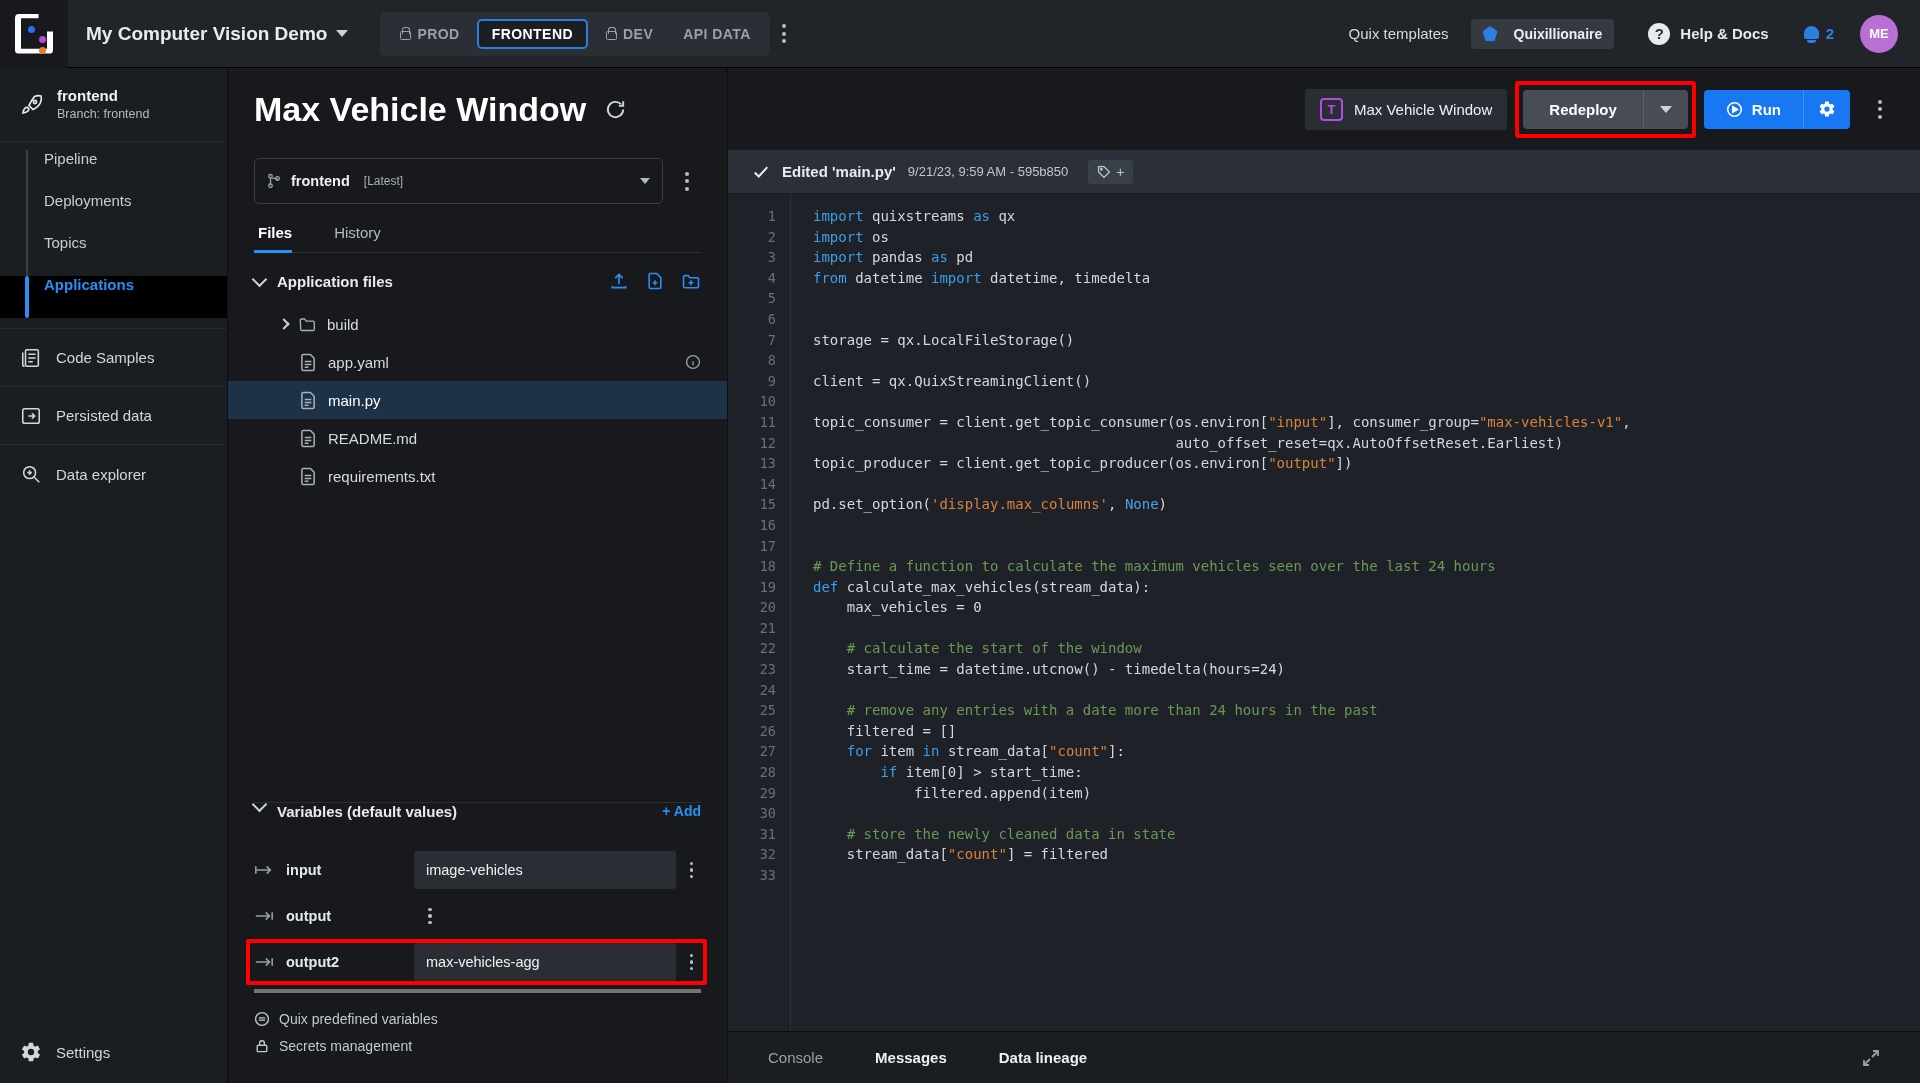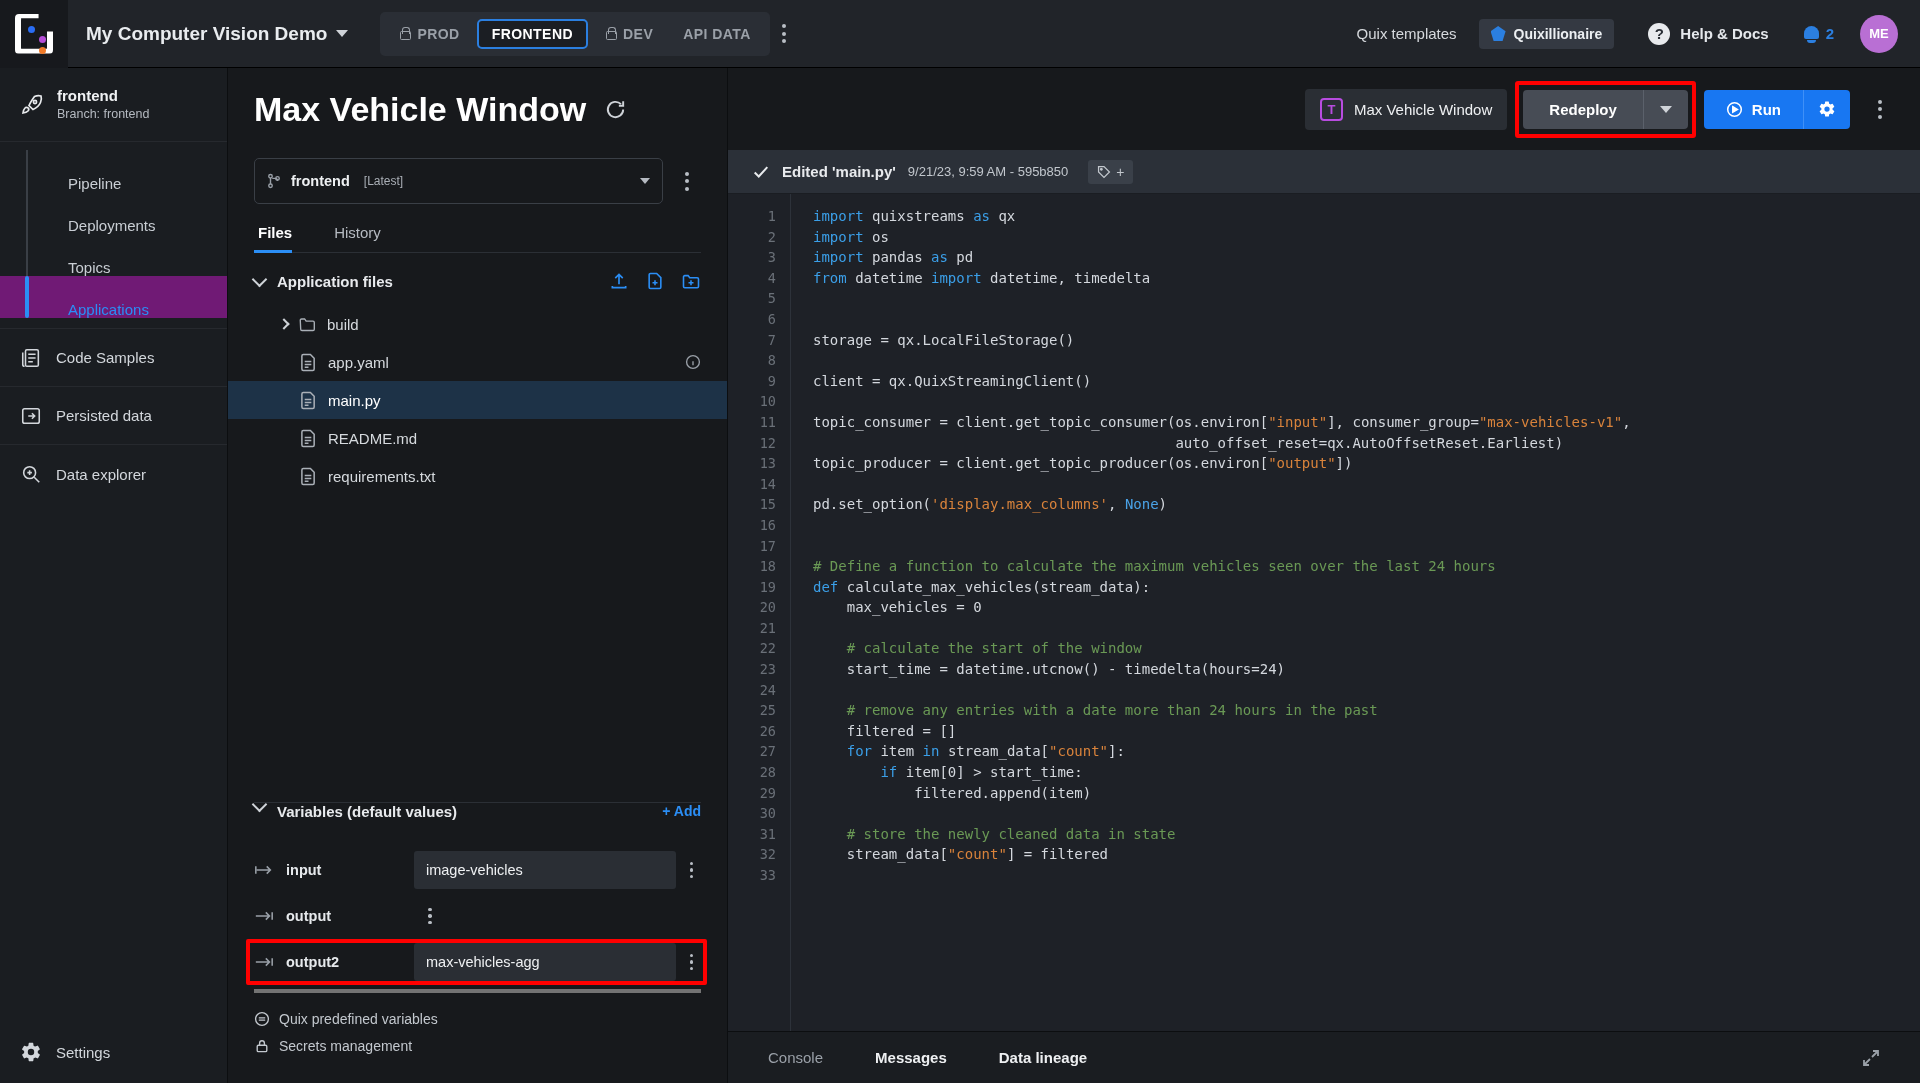--- a/index.html
+++ b/index.html
@@ -71,21 +71,21 @@
   .kebab {
     display:flex; flex-direction: column; gap: 3.5px; align-items:center;
     padding: 8px 12px; cursor: pointer;
   }
   .kebab i { width: 4px; height: 4px; border-radius: 50%; background: #b9bec5; display:block; }
 
   .spacer { flex: 1; }
 
   .tb-link { font-size: 15px; color: #d6d9dd; cursor: pointer; white-space: nowrap; }
   .quixillionaire {
-    display: flex; align-items: center; gap: 8px;
+    display: flex; align-items: center; gap: 16px;
     background: #343942; border-radius: 4px; padding: 7px 12px;
     font-size: 14px; font-weight: 700; color: #eceff2; cursor: pointer;
     margin-left: 22px; white-space: nowrap;
   }
   .qx-gem {
     width: 15px; height: 15px; background: #2b7fe0;
     clip-path: polygon(50% 0%, 100% 35%, 80% 100%, 20% 100%, 0% 35%);
   }
   .help-link {
     display:flex; align-items:center; gap: 10px; margin-left: 34px;
@@ -128,24 +128,24 @@
   }
   .rocket { width: 24px; height: 24px; color:#e8eaed; flex: none; }
   .ln-head-txt { line-height: 1.35; }
   .ln-head-t1 { font-size: 15px; font-weight: 700; color: #f0f2f4; }
   .ln-head-t2 { font-size: 12.5px; color: #b5bac1; }
   .ln-sub { padding: 8px 0 10px 0; border-bottom: 1px solid #26292e; position: relative; }
   .ln-sub::before {
     content:''; position:absolute; left: 26px; top: 8px; bottom: 10px; width: 2px; background:#3a3f46;
   }
   .ln-item {
-    display:flex; align-items:flex-end; height: 42px; padding-left: 68px;
+    display:flex; align-items:flex-start; height: 42px; padding-left: 44px;
     font-size: 15px; color: #c9ced4; cursor: pointer; position: relative;
   }
-  .ln-item.active { background: #701a75; color: #2b8ef5; font-weight: 400; }
+  .ln-item.active { background: #000000; color: #2b8ef5; font-weight: 700; }
   .ln-item.active::before {
     content:''; position:absolute; left: 25px; top: 0; bottom: 0; width: 4px; background: #2b8ef5; border-radius: 2px;
   }
   .ln-row {
     display:flex; align-items:center; gap: 14px; height: 58px; padding-left: 20px;
     font-size: 15px; color: #d3d7dc; cursor: pointer; border-bottom: 1px solid #26292e;
   }
   .ln-row .ic { width: 22px; height: 22px; color: #d3d7dc; flex: none; }
   .ln-row.no-border { border-bottom: none; }
   .ln-bottom { margin-top: auto; }

